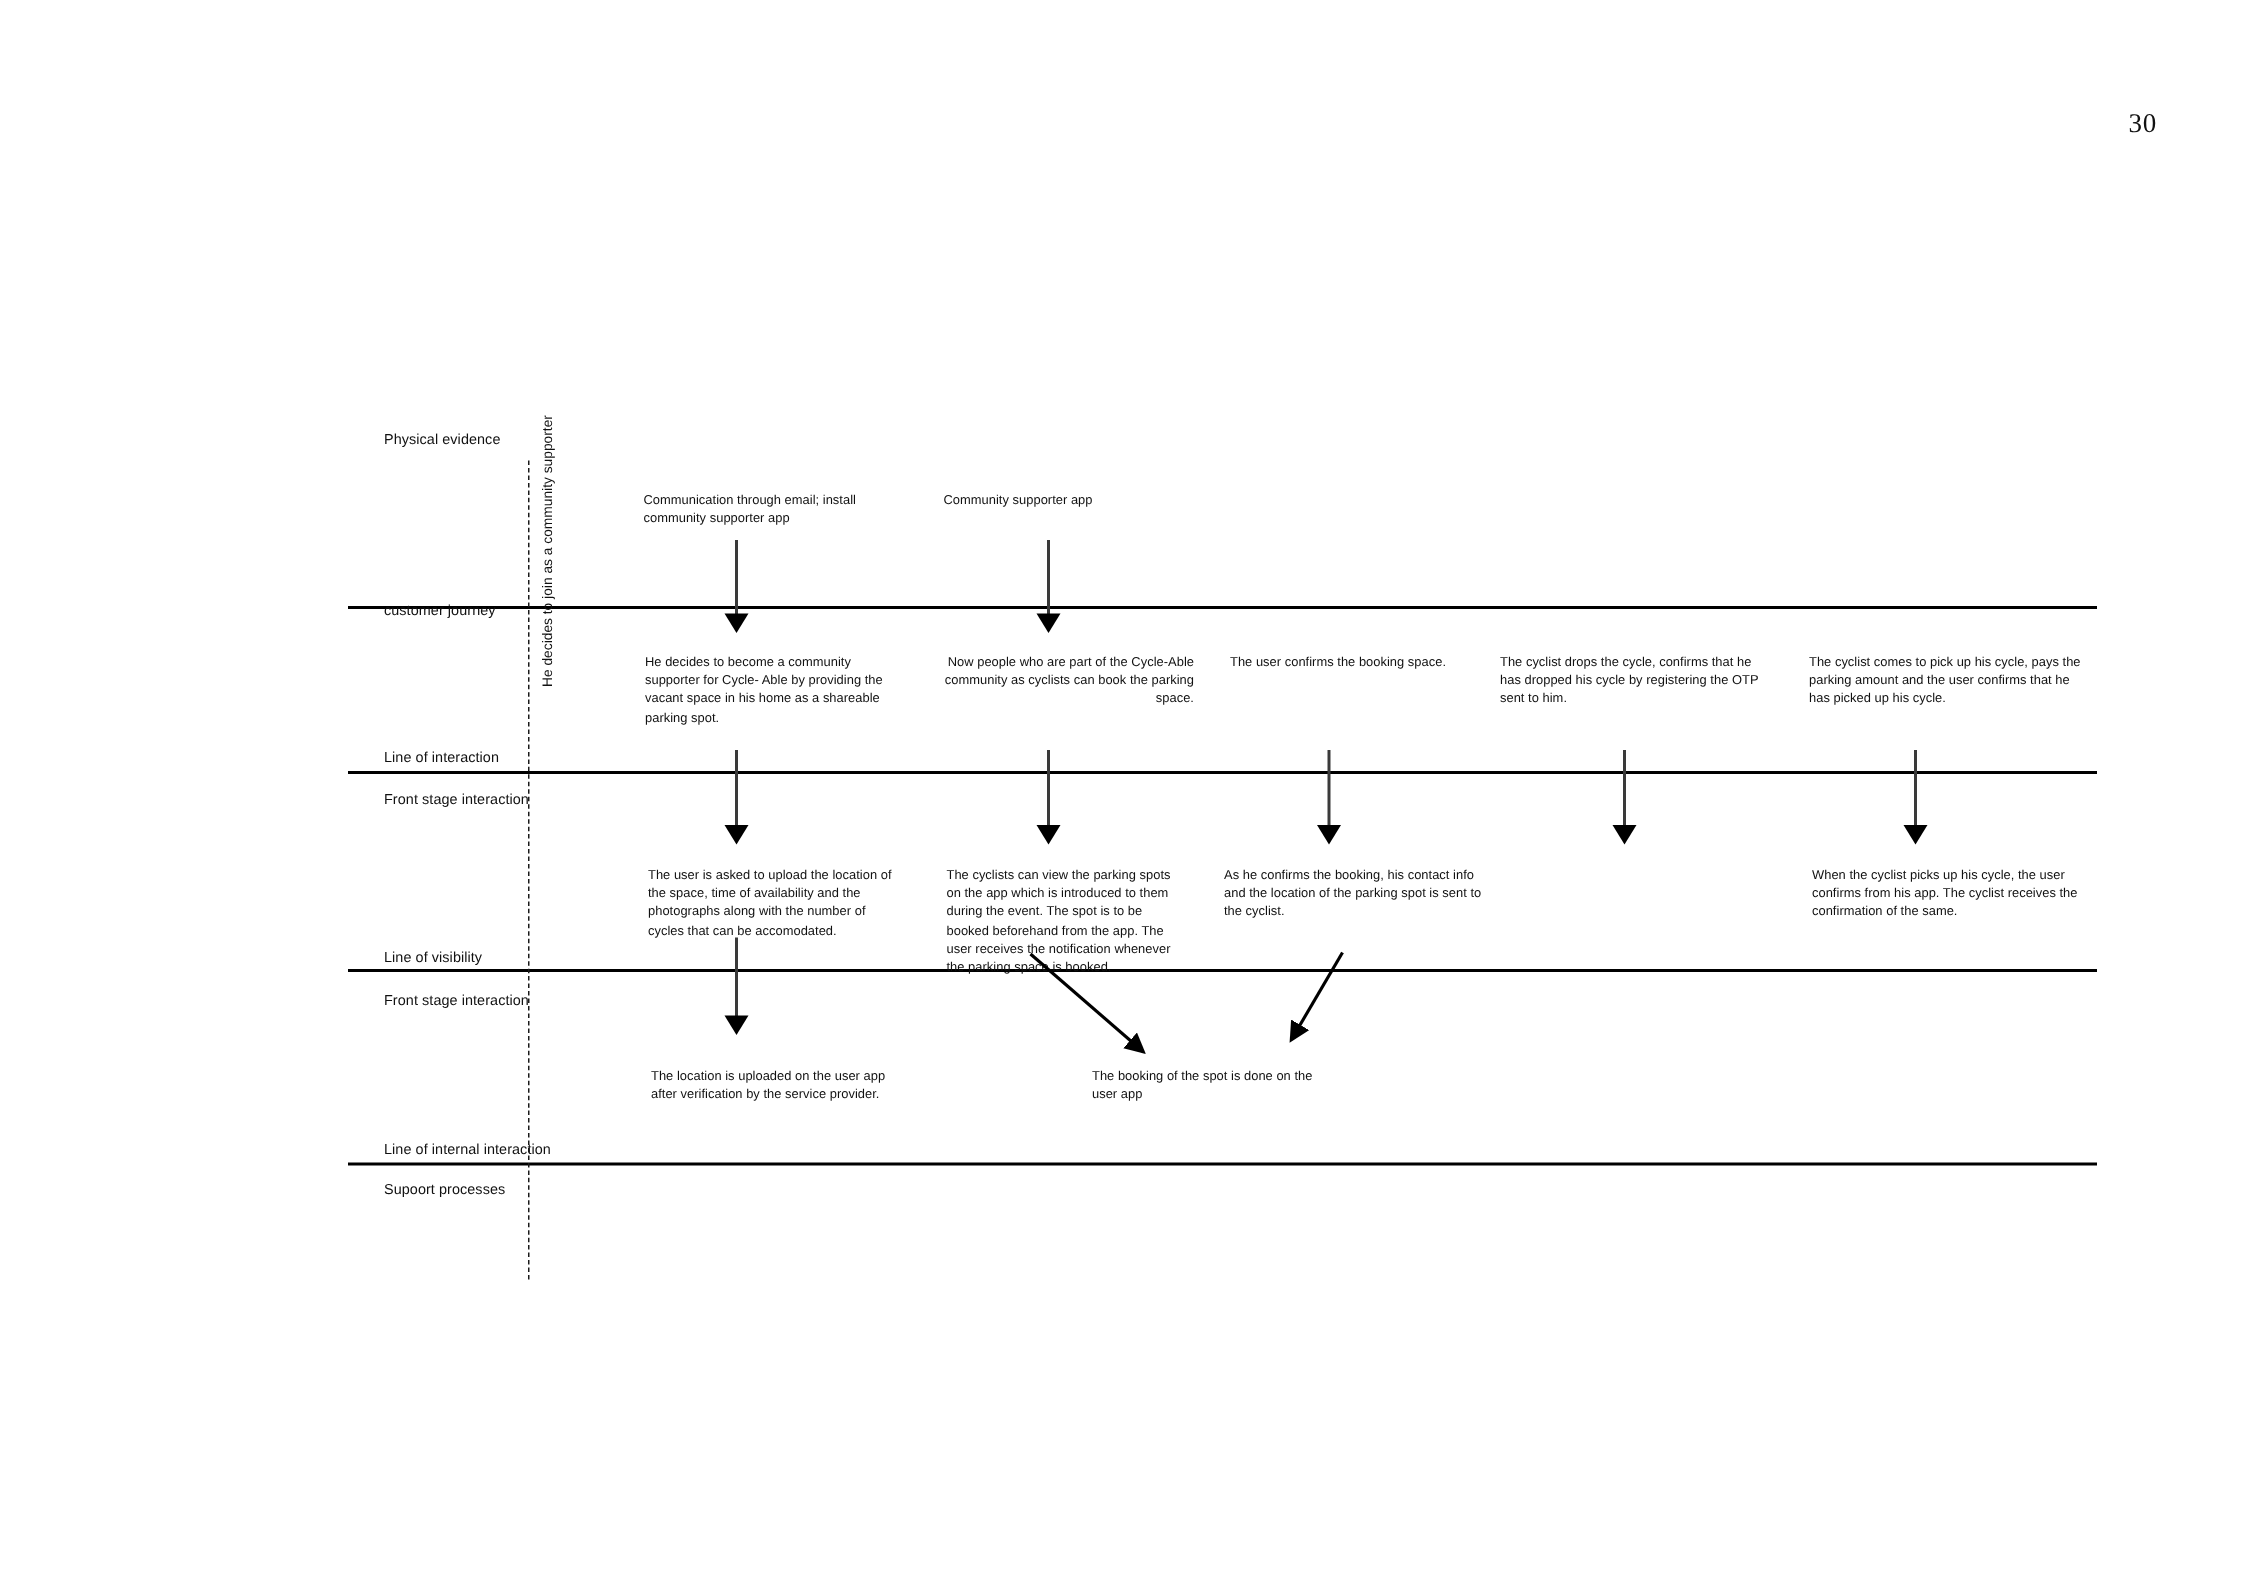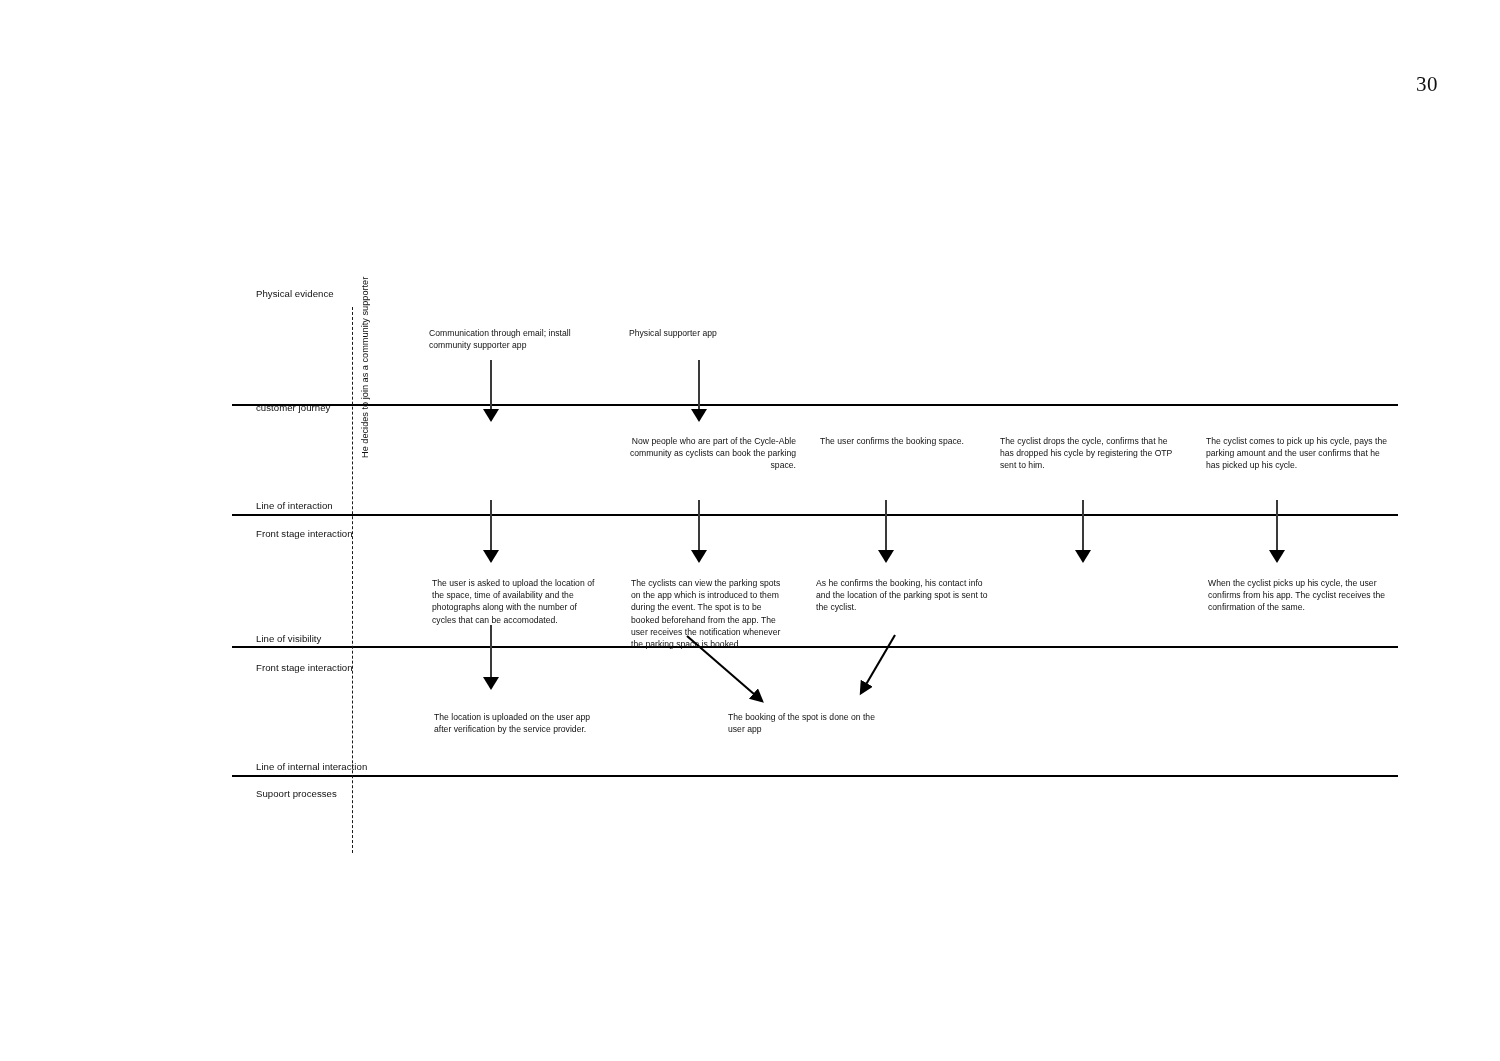--- a/index.html
+++ b/index.html
@@ -22,21 +22,21 @@
     width: 1500px;
     height: 1061px;
   }
 
   
   .page-number {
     position: absolute;
     right: 62px;
     top: 72px;
     font-family: "Liberation Serif", serif;
-    font-size: 21px;
+    font-size: 18px;
     color: #111;
     letter-spacing: .5px;
   }
 
   
   .hrule {
     position: absolute;
     left: 232px;
     width: 1166px;
     height: 0;
@@ -135,25 +135,26 @@
   <div class="row-label" style="top:288px;">Physical evidence</div>
   <div class="row-label" style="top:402px;text-align:center;">customer journey</div>
   <div class="row-label" style="top:500px;">Line of interaction</div>
   <div class="row-label" style="top:528px;">Front stage interaction</div>
   <div class="row-label" style="top:633px;">Line of visibility</div>
   <div class="row-label" style="top:662px;">Front stage interaction</div>
   <div class="row-label" style="top:761px;">Line of internal interaction</div>
   <div class="row-label" style="top:788px;">Supoort processes</div>
 
   <div class="cell" style="left:429px; top:327px; width:168px;">Communication through email; install community supporter app</div>
-  <div class="cell" style="left:629px; top:327px; width:176px;">Physical supporter app</div>
+  <div class="cell" style="left:629px; top:327px; width:176px;">Community supporter app</div>
 
   <div class="arrow-v" style="left:490px; top:360px; height:51px;"></div>
   <div class="arrow-v" style="left:698px; top:360px; height:51px;"></div>
 
+  <div class="cell" style="left:430px; top:435px; width:168px;">He decides to become a community supporter for Cycle- Able by providing the vacant space in his home as a shareable parking spot.</div>
   <div class="cell" style="left:628px; top:435px; width:168px;text-align:right;">Now people who are part of the Cycle-Able community as cyclists can book the parking space.</div>
   <div class="cell" style="left:820px; top:435px; width:170px;">The user confirms the booking space.</div>
   <div class="cell" style="left:1000px; top:435px; width:180px;">The cyclist drops the cycle, confirms that he has dropped his cycle by registering the OTP sent to him.</div>
   <div class="cell" style="left:1206px; top:435px; width:188px;">The cyclist comes to pick up his cycle, pays the parking amount and the user confirms that he has picked up his cycle.</div>
 
   <div class="arrow-v" style="left:490px;  top:500px; height:52px;"></div>
   <div class="arrow-v" style="left:698px;  top:500px; height:52px;"></div>
   <div class="arrow-v" style="left:885px;  top:500px; height:52px;"></div>
   <div class="arrow-v" style="left:1082px; top:500px; height:52px;"></div>
   <div class="arrow-v" style="left:1276px; top:500px; height:52px;"></div>

